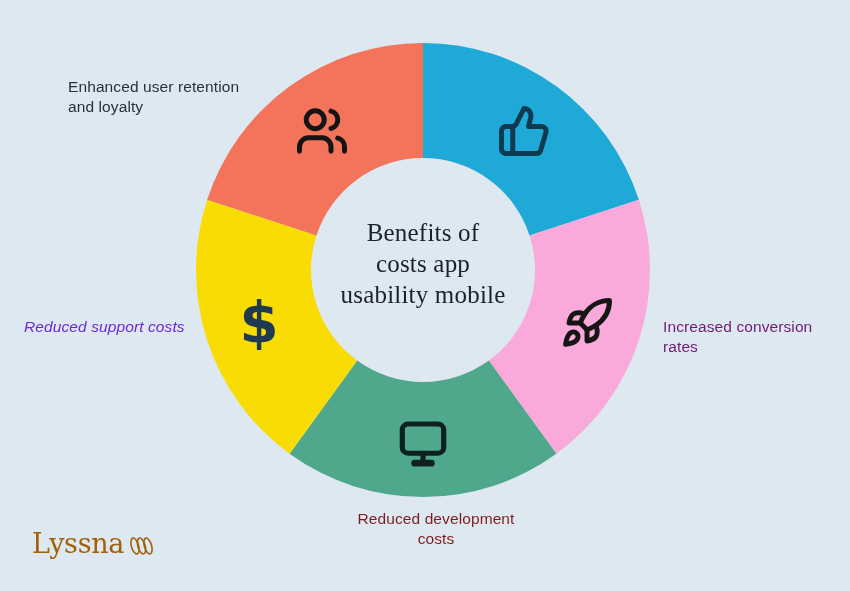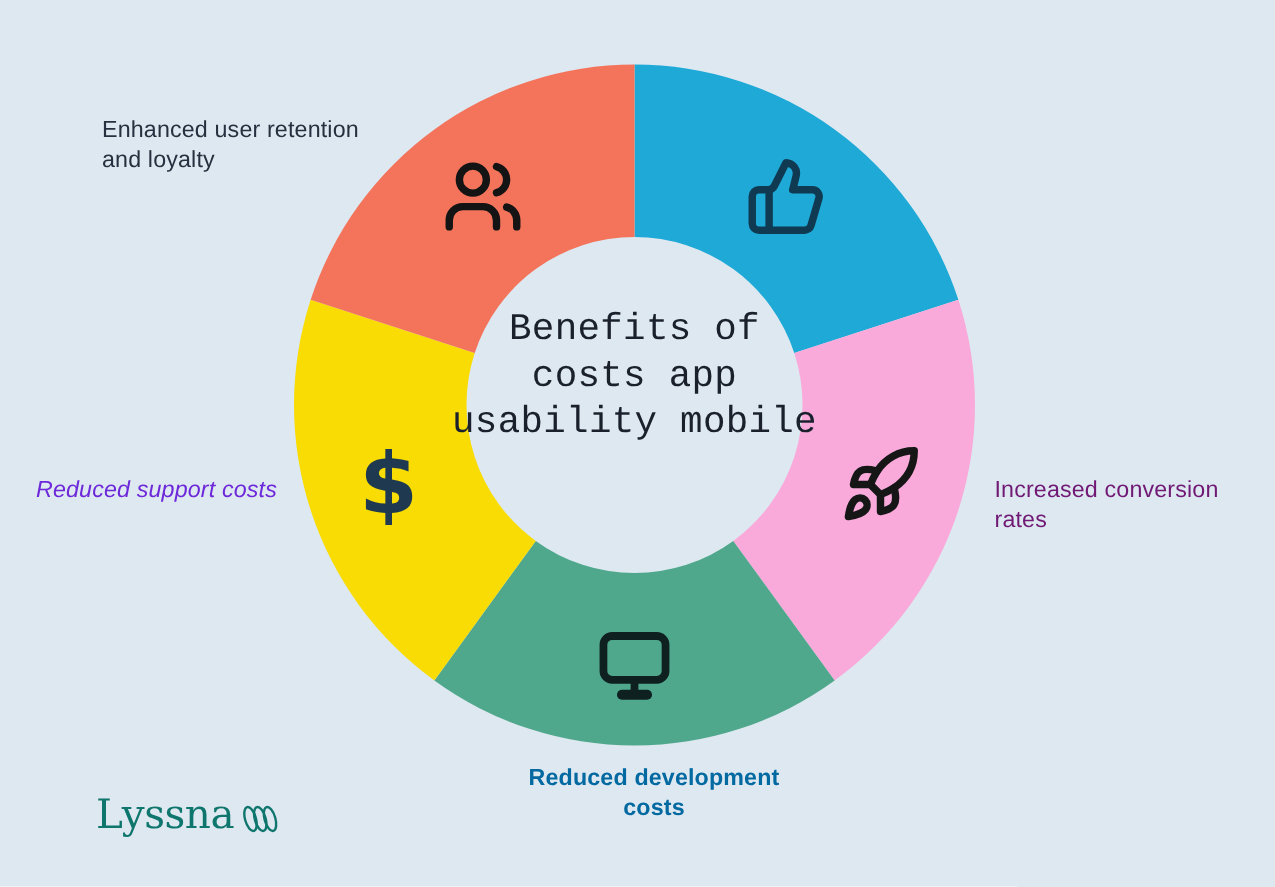--- a/index.html
+++ b/index.html
@@ -7,24 +7,24 @@
     position:relative;
     width:850px;height:591px;
     overflow:hidden;
     background:#dee8f1;
     font-family:"Liberation Sans",sans-serif;
   }
   #donut-svg{position:absolute;left:0;top:0;}
   .seg-icon{position:absolute;}
   .defs{position:absolute;width:0;height:0;overflow:hidden;}
   .title-block{
-    position:absolute;left:423px;top:204px;
+    position:absolute;left:423px;top:217px;
     transform:translateX(-50%);
     text-align:center;
-    font-family:Liberation Mono, monospace;
+    font-family:Liberation Serif, serif;
     font-size:25px;line-height:31px;font-weight:500;
     letter-spacing:.2px;
     white-space:nowrap;
   }
   .seg-label{
     position:absolute;
     font-size:15.5px;line-height:19.5px;font-weight:400;
     letter-spacing:.1px;
   }
   #label-0{left:581px;top:77px;white-space:nowrap;}
@@ -86,25 +86,25 @@
     </symbol>
   </svg>
 
   <div class="title-block" style="color: rgb(26, 32, 44);">
     <div>Benefits of</div>
     <div>costs app</div>
     <div>usability mobile</div>
   </div>
 
   <div class="seg-label" id="label-1" style="color: #701a75;">Increased conversion rates</div>
-  <div class="seg-label" id="label-2" style="color: #0369a1; font-weight: bold;">Reduced development costs</div>
+  <div class="seg-label" id="label-2" style="color: #7f1d1d;">Reduced development costs</div>
   <div class="seg-label" id="label-3" style="color: #6d28d9; font-style: italic;">Reduced support costs</div>
   <div class="seg-label" id="label-4" style="color: rgb(40, 48, 63);">Enhanced user retention and loyalty</div>
 
-  <div class="logo" style="color: #0f766e; margin-left: 32px;">
+  <div class="logo" style="color: #a16207;">
     <span>Lyssna</span>
     <svg class="logo-coil" width="30" height="26" viewBox="0 0 30 26">
       <g fill="none" stroke="currentColor" stroke-width="1.6">
         <ellipse cx="8" cy="13" rx="3.6" ry="8.2" transform="rotate(-16 8 13)"></ellipse>
         <ellipse cx="14.5" cy="13" rx="3.6" ry="8.2" transform="rotate(-16 14.5 13)"></ellipse>
         <ellipse cx="21" cy="13" rx="3.6" ry="8.2" transform="rotate(-16 21 13)"></ellipse>
       </g>
     </svg>
   </div>
 

